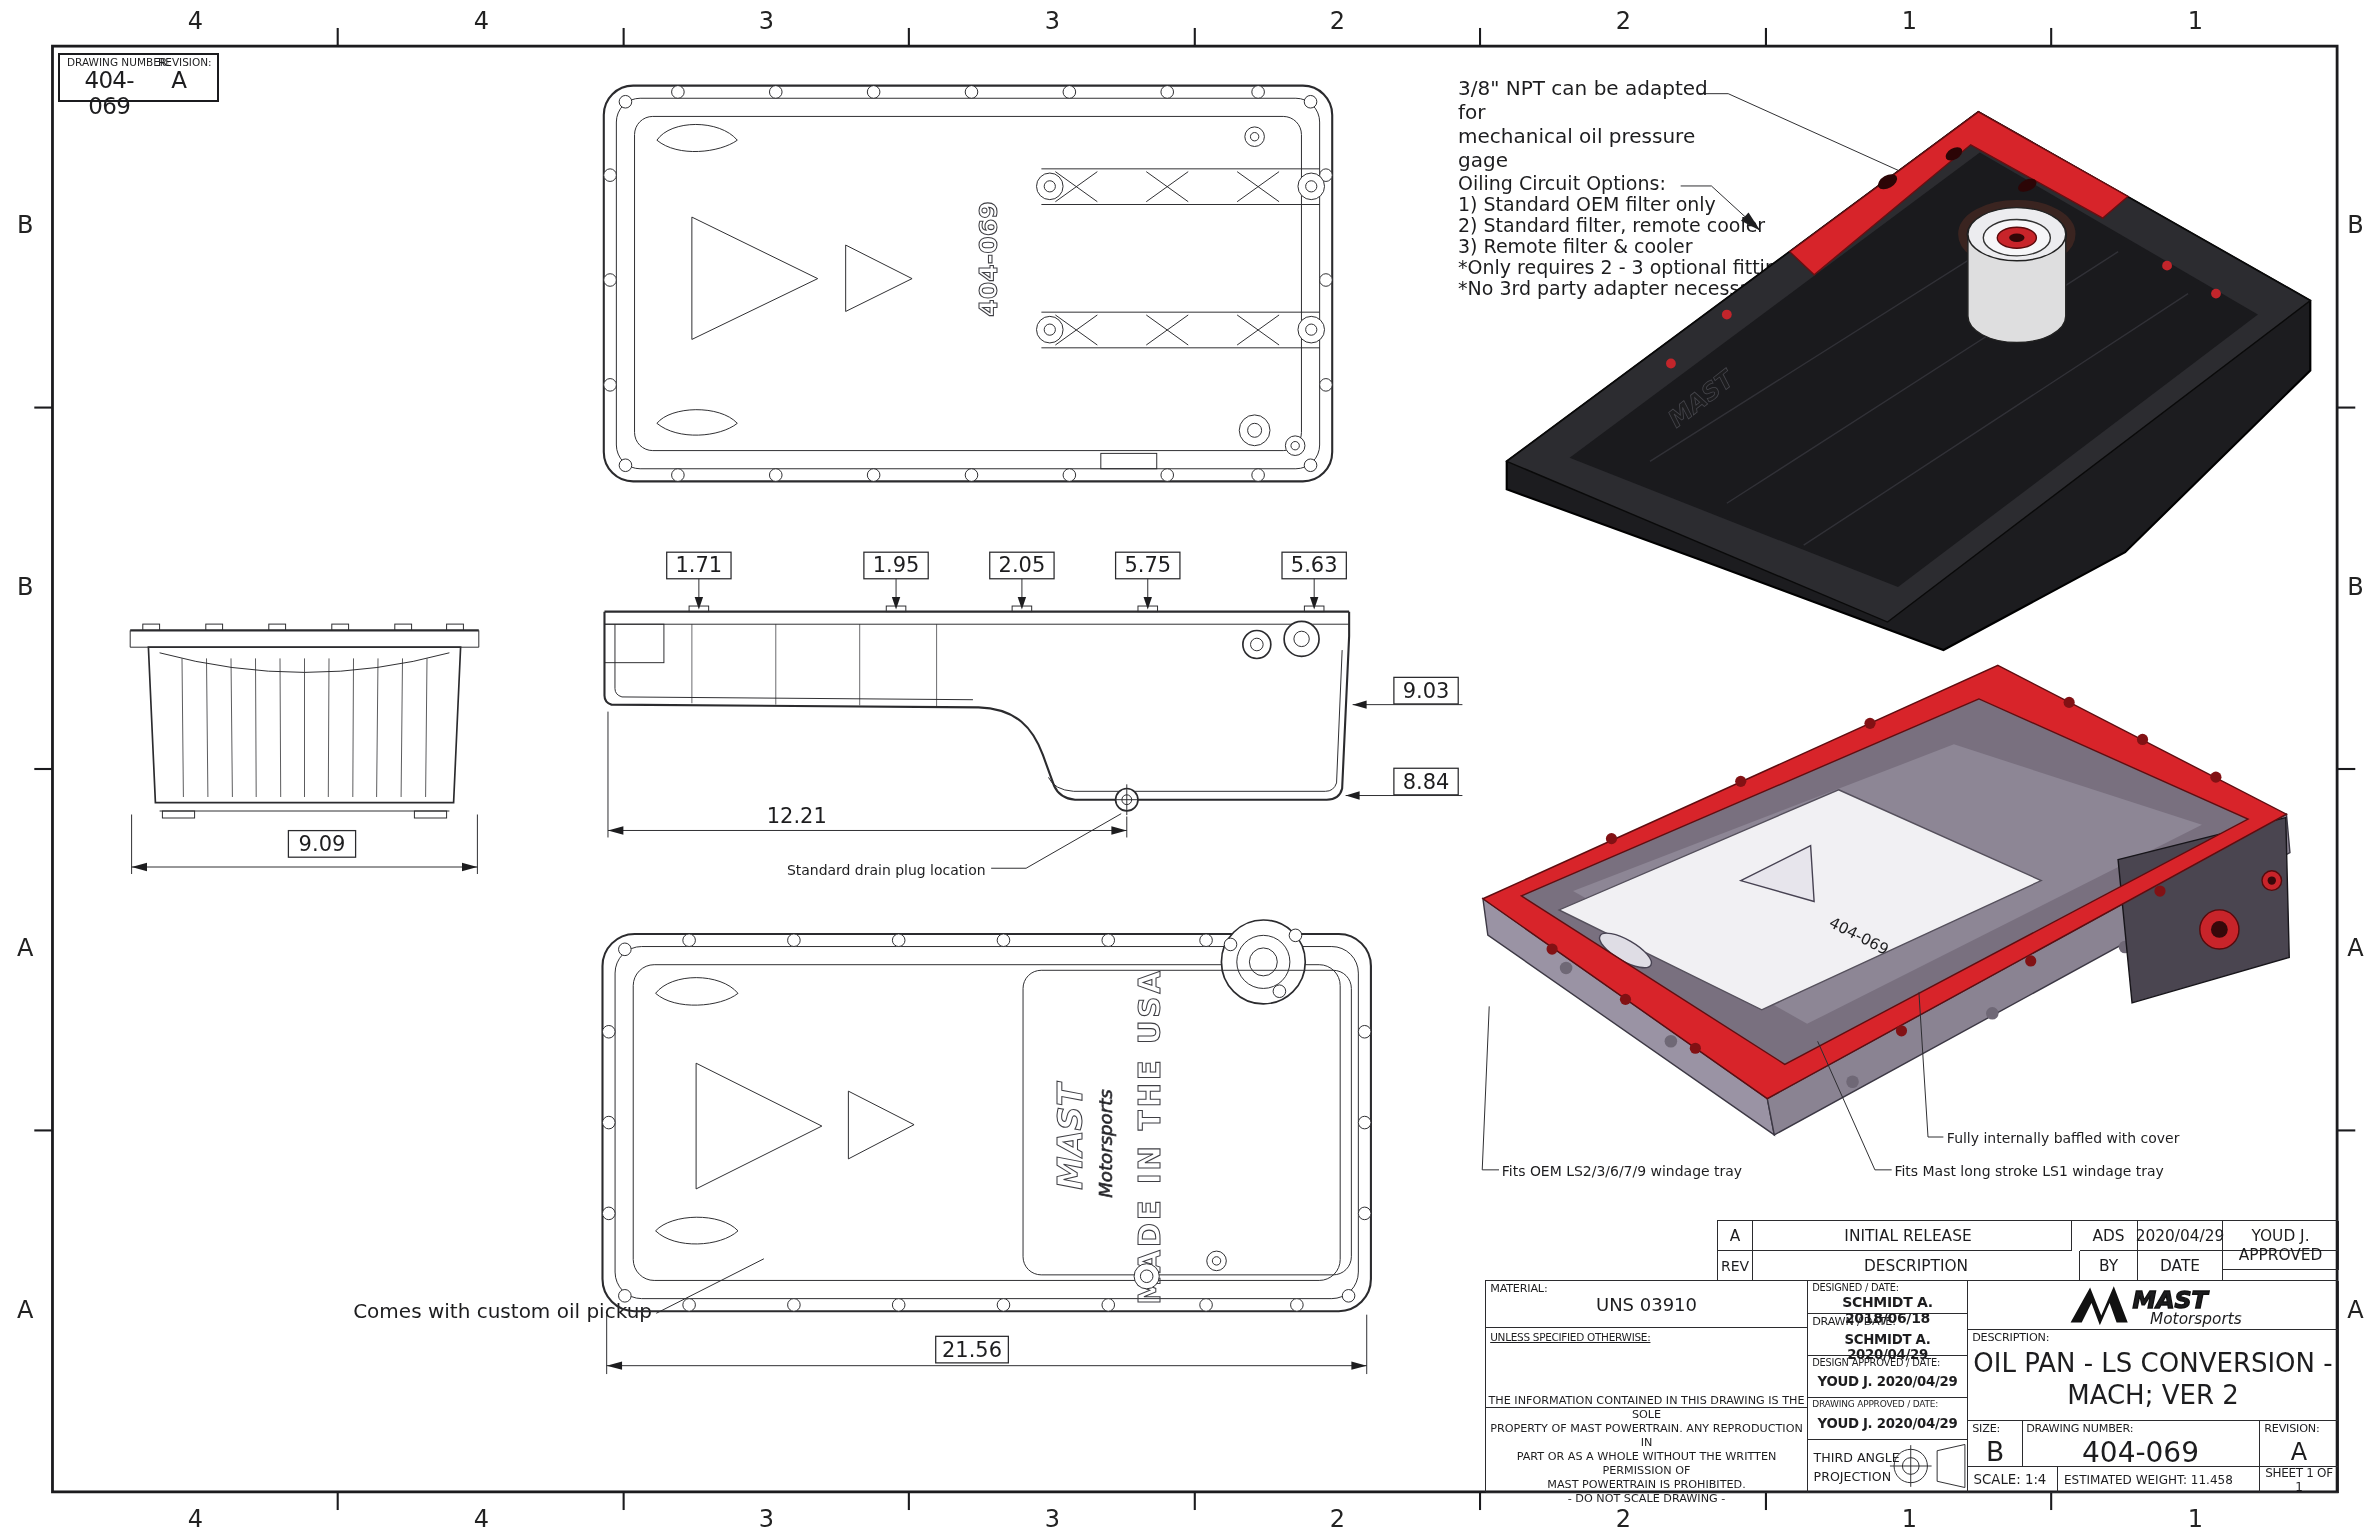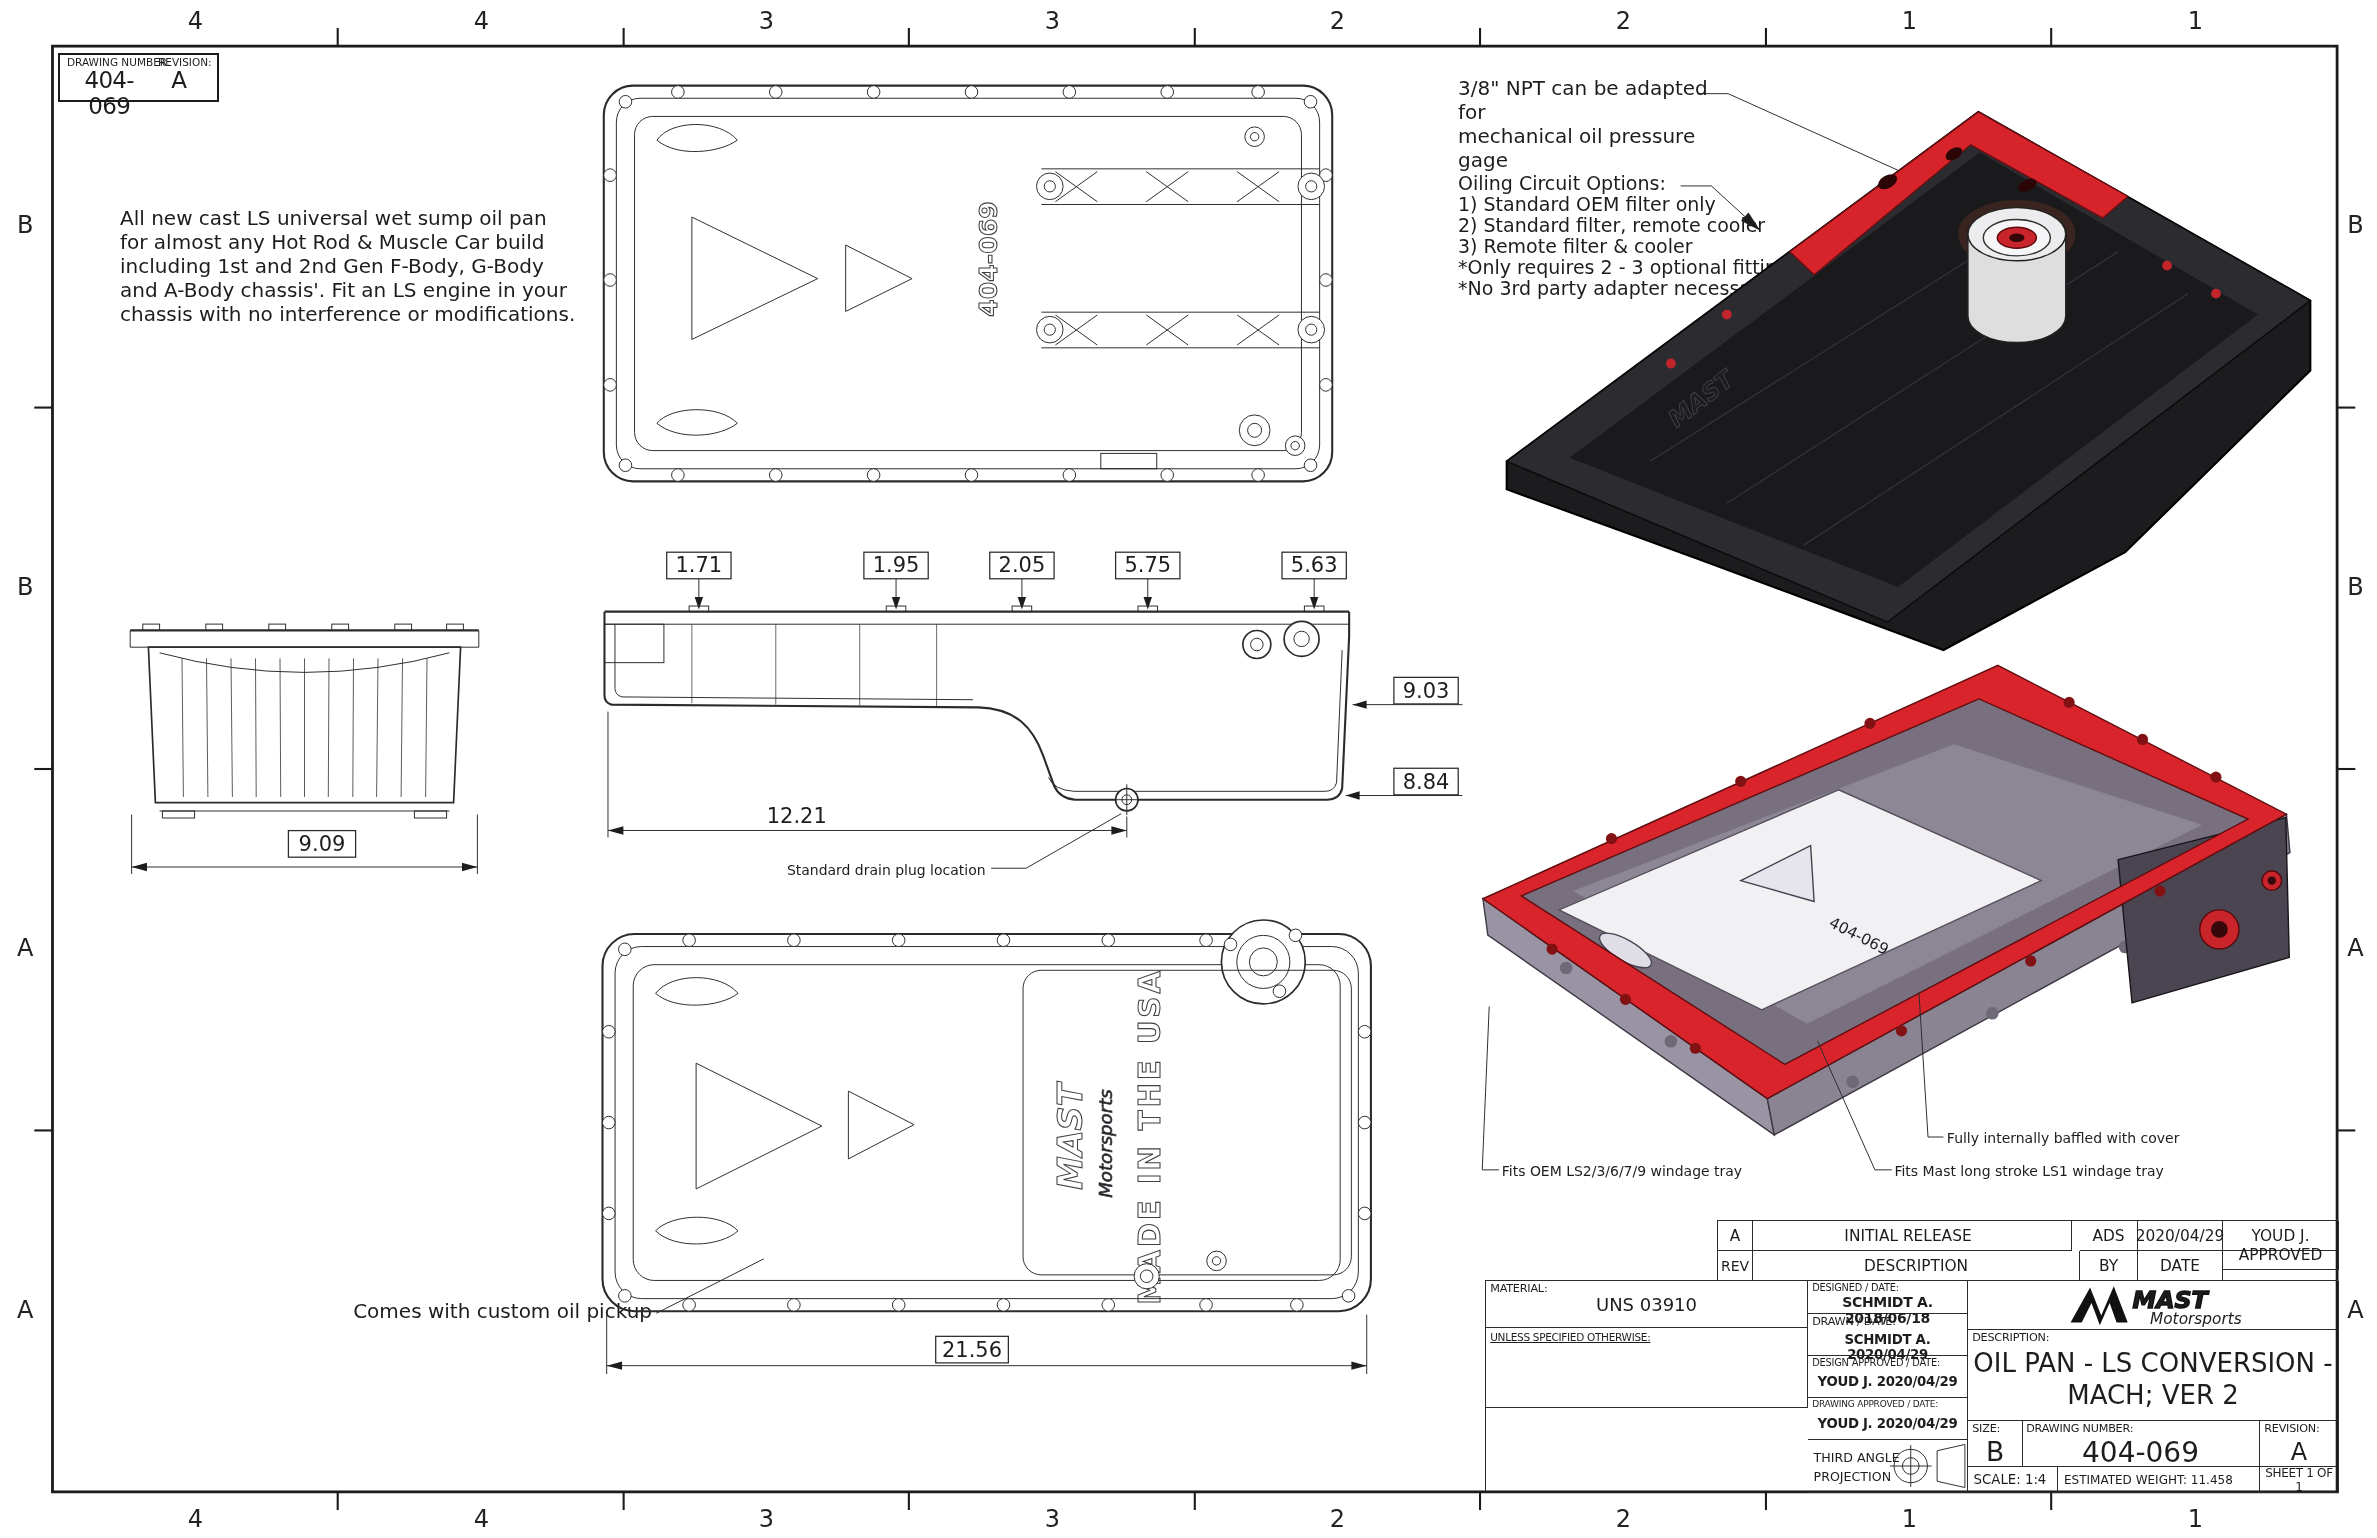--- a/index.html
+++ b/index.html
@@ -95,25 +95,20 @@
   <div class="abs zone" style="left:2340px;top:934px">A</div>
   <div class="abs zone" style="left:2340px;top:1296px">A</div>
 
   <div class="abs" style="left:58px;top:53px;width:157px;height:45px;border:2.8px solid #1b1b1e;background:#fff">
     <div class="abs" style="left:7px;top:1.4px;font-size:10.5px">DRAWING NUMBER:</div>
     <div class="abs" style="left:98px;top:1.4px;font-size:10.5px">REVISION:</div>
     <div class="abs" style="left:4.2px;top:12px;width:90px;font-size:23px;text-align:center;letter-spacing:-0.7px">404-069</div>
     <div class="abs" style="left:98px;top:12px;width:42px;font-size:23px;text-align:center">A</div>
   </div>
 
-  <div class="abs note" style="left:120px;top:206px;width:475px">All new cast LS universal wet sump oil pan
-for almost any Hot Rod &amp; Muscle Car build
-including 1st and 2nd Gen F-Body, G-Body
-and A-Body chassis'. Fit an LS engine in your
-chassis with no interference or modifications.</div>
   <div class="abs note" style="left:1458px;top:76px;width:280px">3/8" NPT can be adapted for
 mechanical oil pressure gage</div>
   <div class="abs note" style="left:1458px;top:173px;width:364px;font-size:19px;line-height:21px">Oiling Circuit Options:
 1) Standard OEM filter only
 2) Standard filter, remote cooler
 3) Remote filter &amp; cooler
 *Only requires 2 - 3 optional fittings
 *No 3rd party adapter necessary</div>
   <div class="abs calltxt" style="left:210px;top:1299px;width:442px;text-align:right">Comes with custom oil pickup</div>
 
@@ -471,20 +466,25 @@
 
   <div id="titleblock" class="abs" style="left:1485px;top:1280px;width:853px;height:212px">
 
     <div class="cell" style="left:0;top:0;width:322px;height:47px">
       <div class="sl">MATERIAL:</div>
       <div class="ctr" style="width:100%;height:100%;font-size:18px">UNS 03910</div>
     </div>
     <div class="cell" style="left:0;top:47px;width:322px;height:80px;padding:2.8px 4.2px;box-sizing:border-box">
       <div style="font-size:10.5px;letter-spacing:-0.3px;text-decoration:underline">UNLESS SPECIFIED OTHERWISE:</div>
     </div>
+    <div class="cell ctr" style="left:0;top:127px;width:322px;height:85px;font-size:11.2px;line-height:14px;white-space:pre-line">THE INFORMATION CONTAINED IN THIS DRAWING IS THE SOLE
+PROPERTY OF MAST POWERTRAIN.  ANY REPRODUCTION IN
+PART OR AS A WHOLE WITHOUT THE WRITTEN PERMISSION OF
+MAST POWERTRAIN IS PROHIBITED.
+- DO NOT SCALE DRAWING -</div>
 
     <div class="cell" style="left:322px;top:0;width:160px;height:33px">
       <div class="sl" style="font-size:9.8px">DESIGNED / DATE:</div>
       <div style="position:absolute;left:0;top:12.6px;width:100%;text-align:center;font-size:14px;font-weight:600;letter-spacing:-0.3px">SCHMIDT A.  2018/06/18</div>
     </div>
     <div class="cell" style="left:322px;top:33px;width:160px;height:42px">
       <div class="sl">DRAWN / DATE:</div>
       <div style="position:absolute;left:0;top:18px;width:100%;text-align:center;font-size:13.3px;font-weight:600;letter-spacing:-0.3px">SCHMIDT A.  2020/04/29</div>
     </div>
     <div class="cell" style="left:322px;top:75px;width:160px;height:42px">

